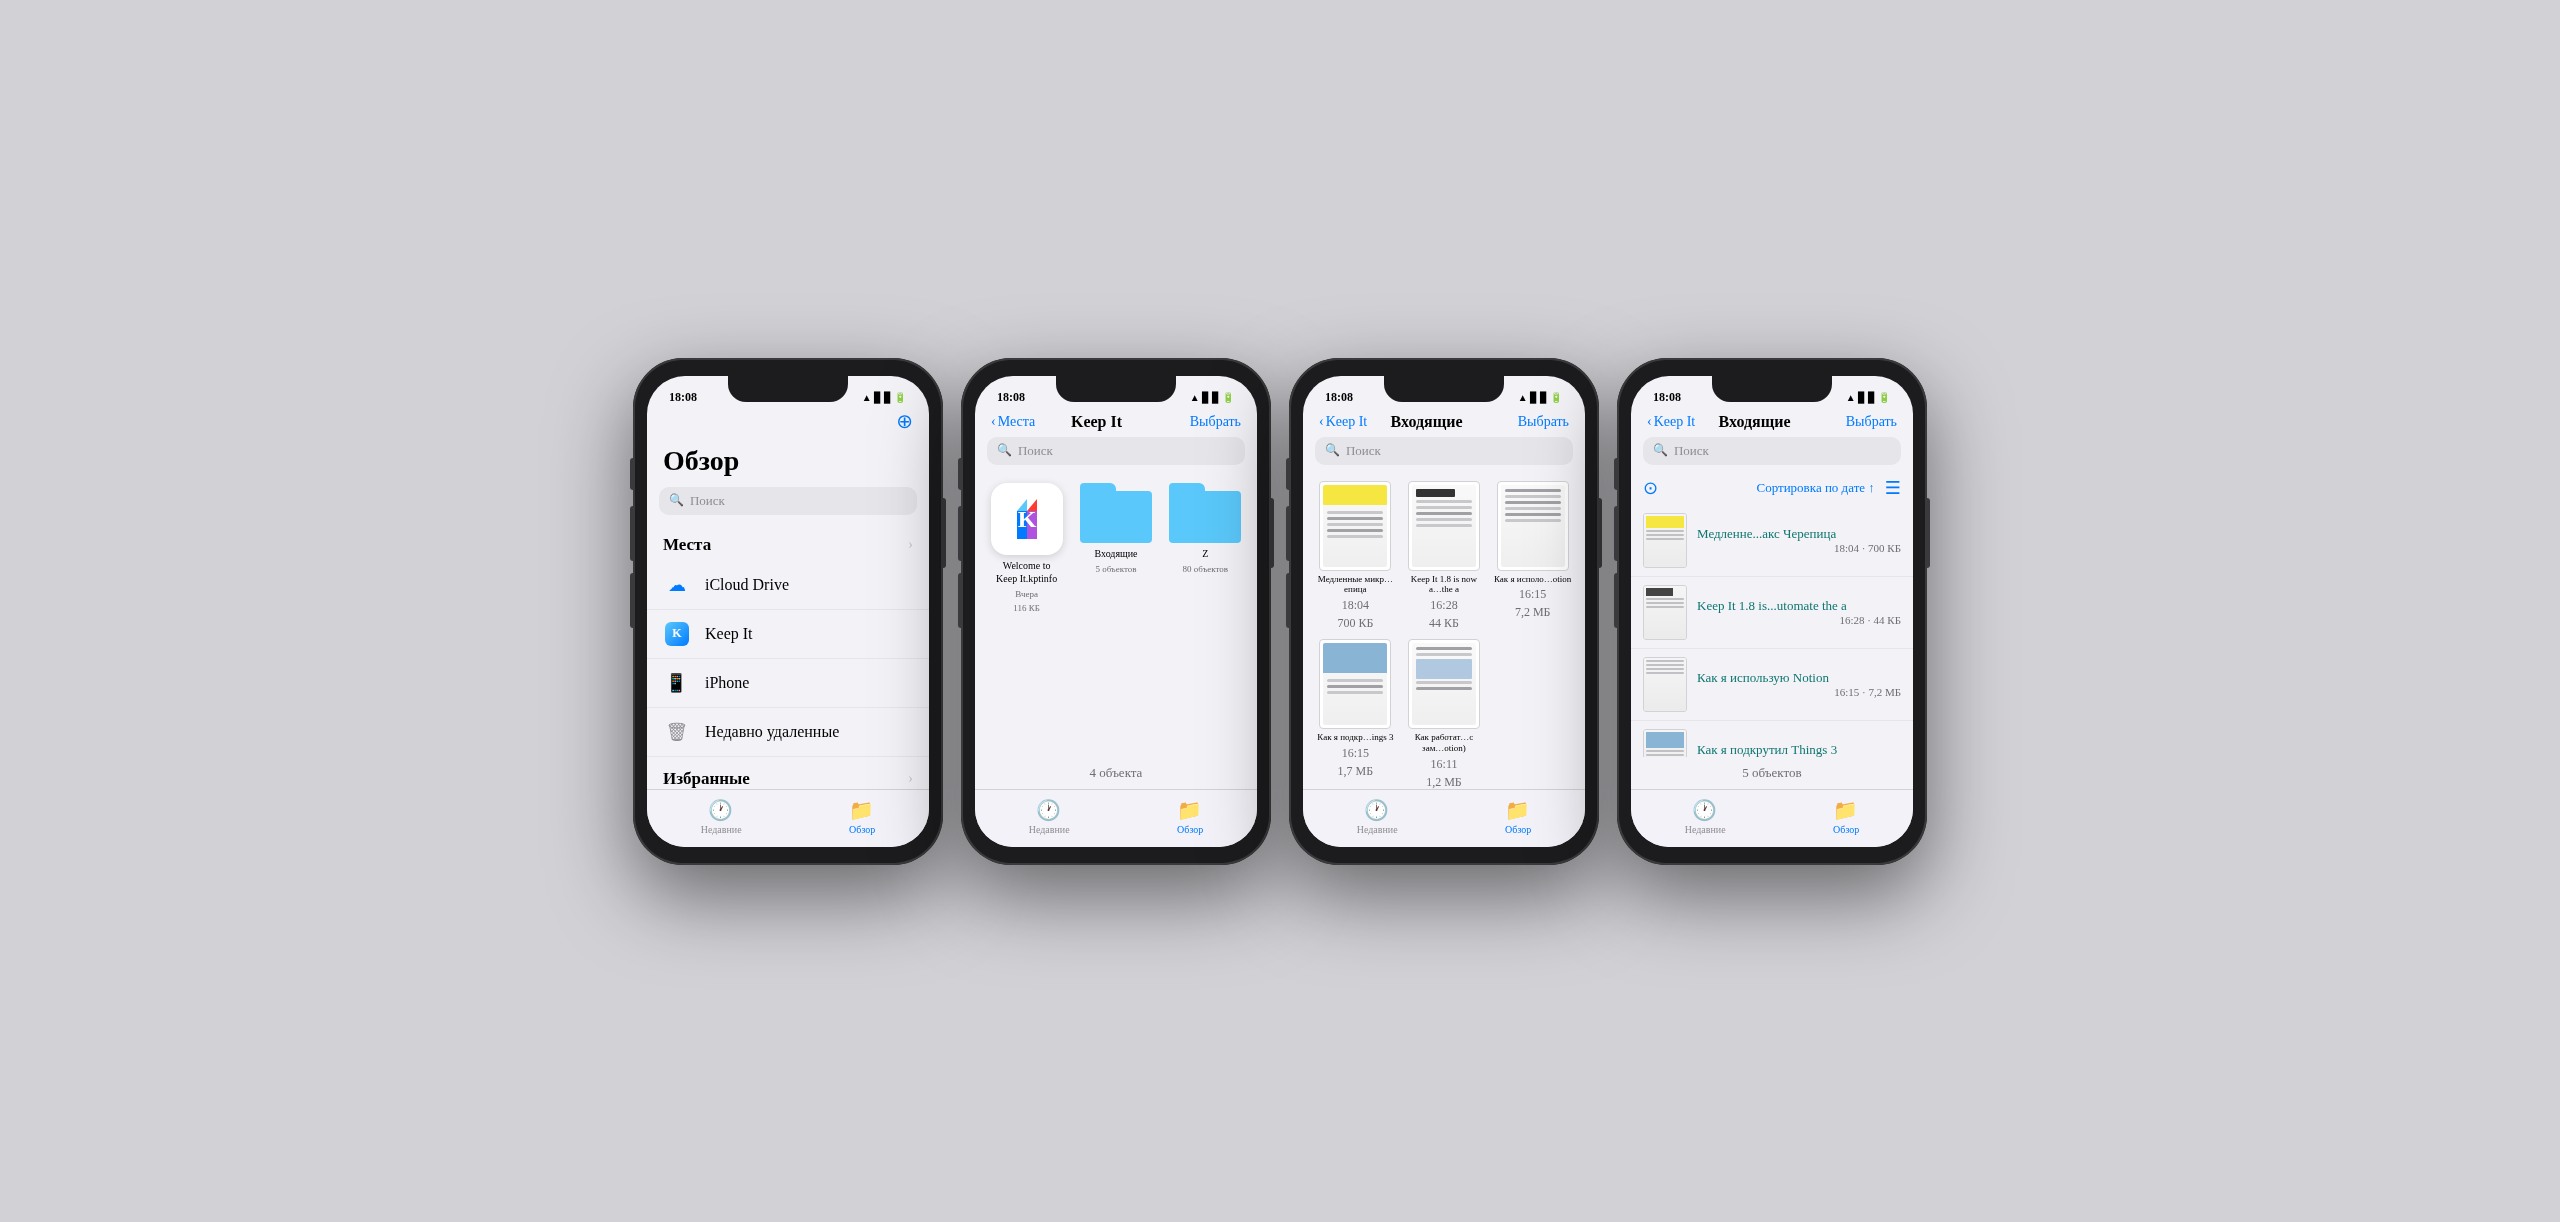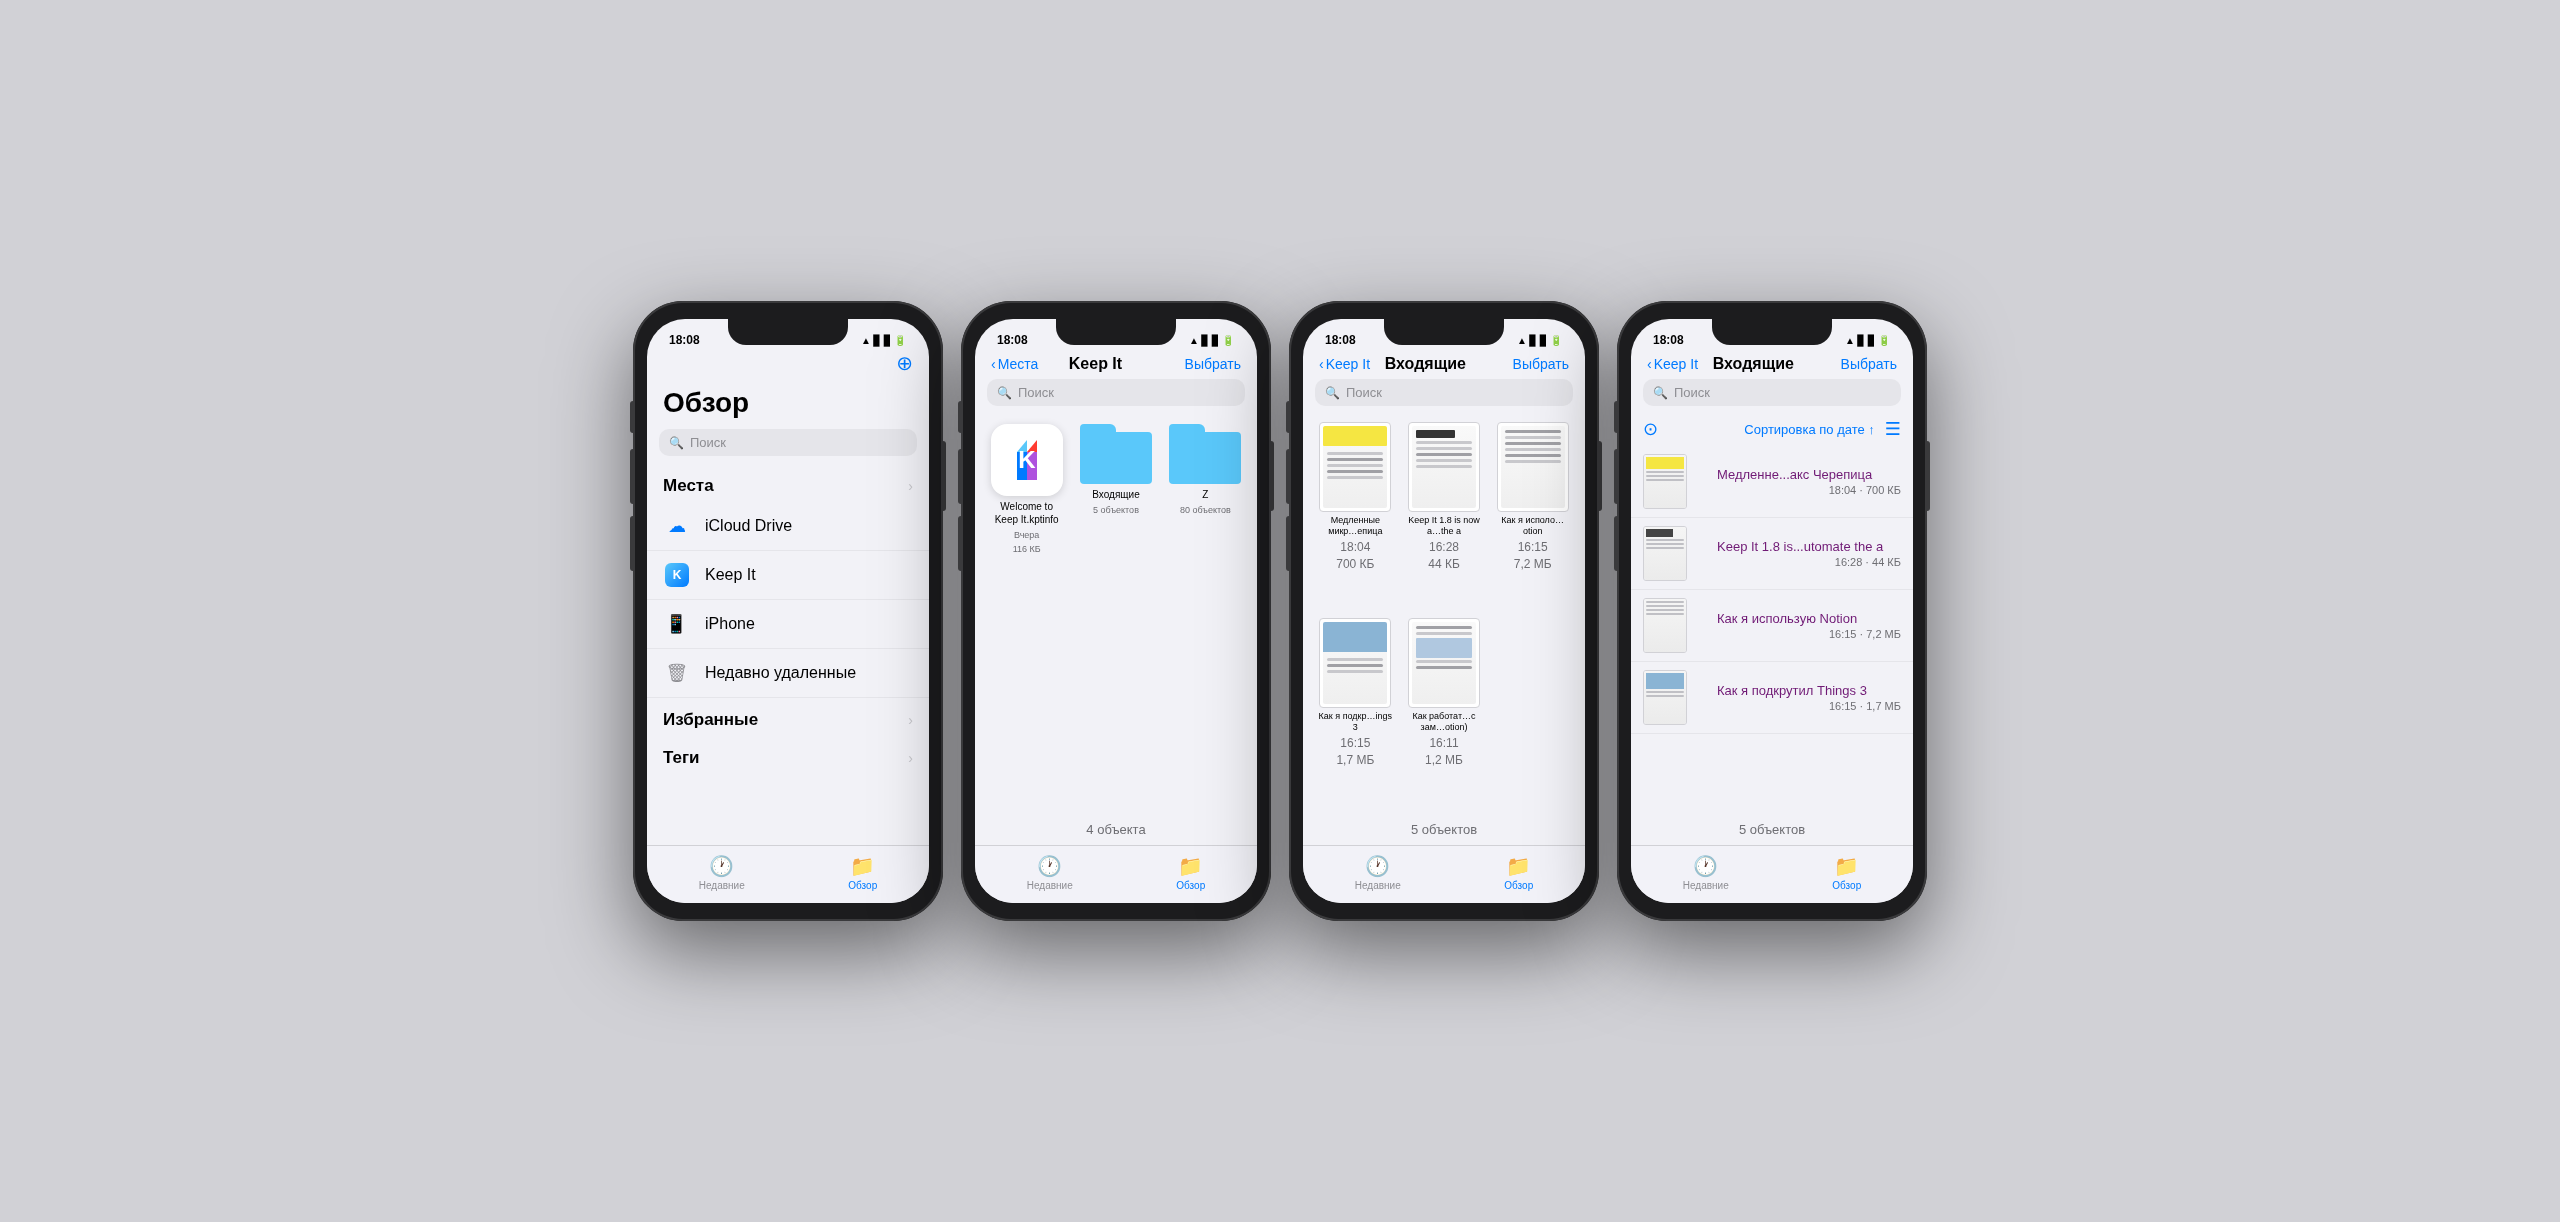--- a/index.html
+++ b/index.html
@@ -10,26 +10,27 @@
       align-items: center;
       min-height: 100vh;
       font-family: -apple-system, 'SF Pro Display', 'Helvetica Neue', Arial, sans-serif;
       gap: 18px;
       padding: 20px;
     }
 
     
     .phone {
       width: 310px;
-      height: 620px;
+      height: 507px;
       background: #1c1c1e;
       border-radius: 50px;
       position: relative;
       box-shadow: 0 30px 80px rgba(0,0,0,0.5), inset 0 0 0 2px #3a3a3c;
       flex-shrink: 0;
+      font-family: Liberation Serif, serif;
     }
     .phone-screen {
       position: absolute;
       top: 18px; left: 14px; right: 14px; bottom: 18px;
       background: #f2f2f7;
       border-radius: 38px;
       overflow: hidden;
       display: flex;
       flex-direction: column;
     }
@@ -298,21 +299,21 @@
     }
     .list-thumb-content {
       width: 100%; height: 100%;
       background: linear-gradient(180deg, #f5f5f5 0%, #ebebeb 100%);
       display: flex;
       flex-direction: column;
       padding: 2px;
     }
     .lt-line { height: 2px; background: #c0c0c5; border-radius: 1px; margin-bottom: 2px; }
     .list-info { flex: 1; }
-    .list-name { font-size: 13px; color: #701a75; font-weight: 500; line-height: 1.3; margin-left: 20px; }
+    .list-name { font-size: 13px; color: #0f766e; font-weight: 500; line-height: 1.3; }
     .list-meta { font-size: 11px; color: #6e6e73; text-align: right; }
   </style>
 </head>
 <body>
 
 <div class="phone">
   <div class="notch"></div>
   <div class="side-button-right"></div>
   <div class="side-button-left1"></div>
   <div class="side-button-left2"></div>

